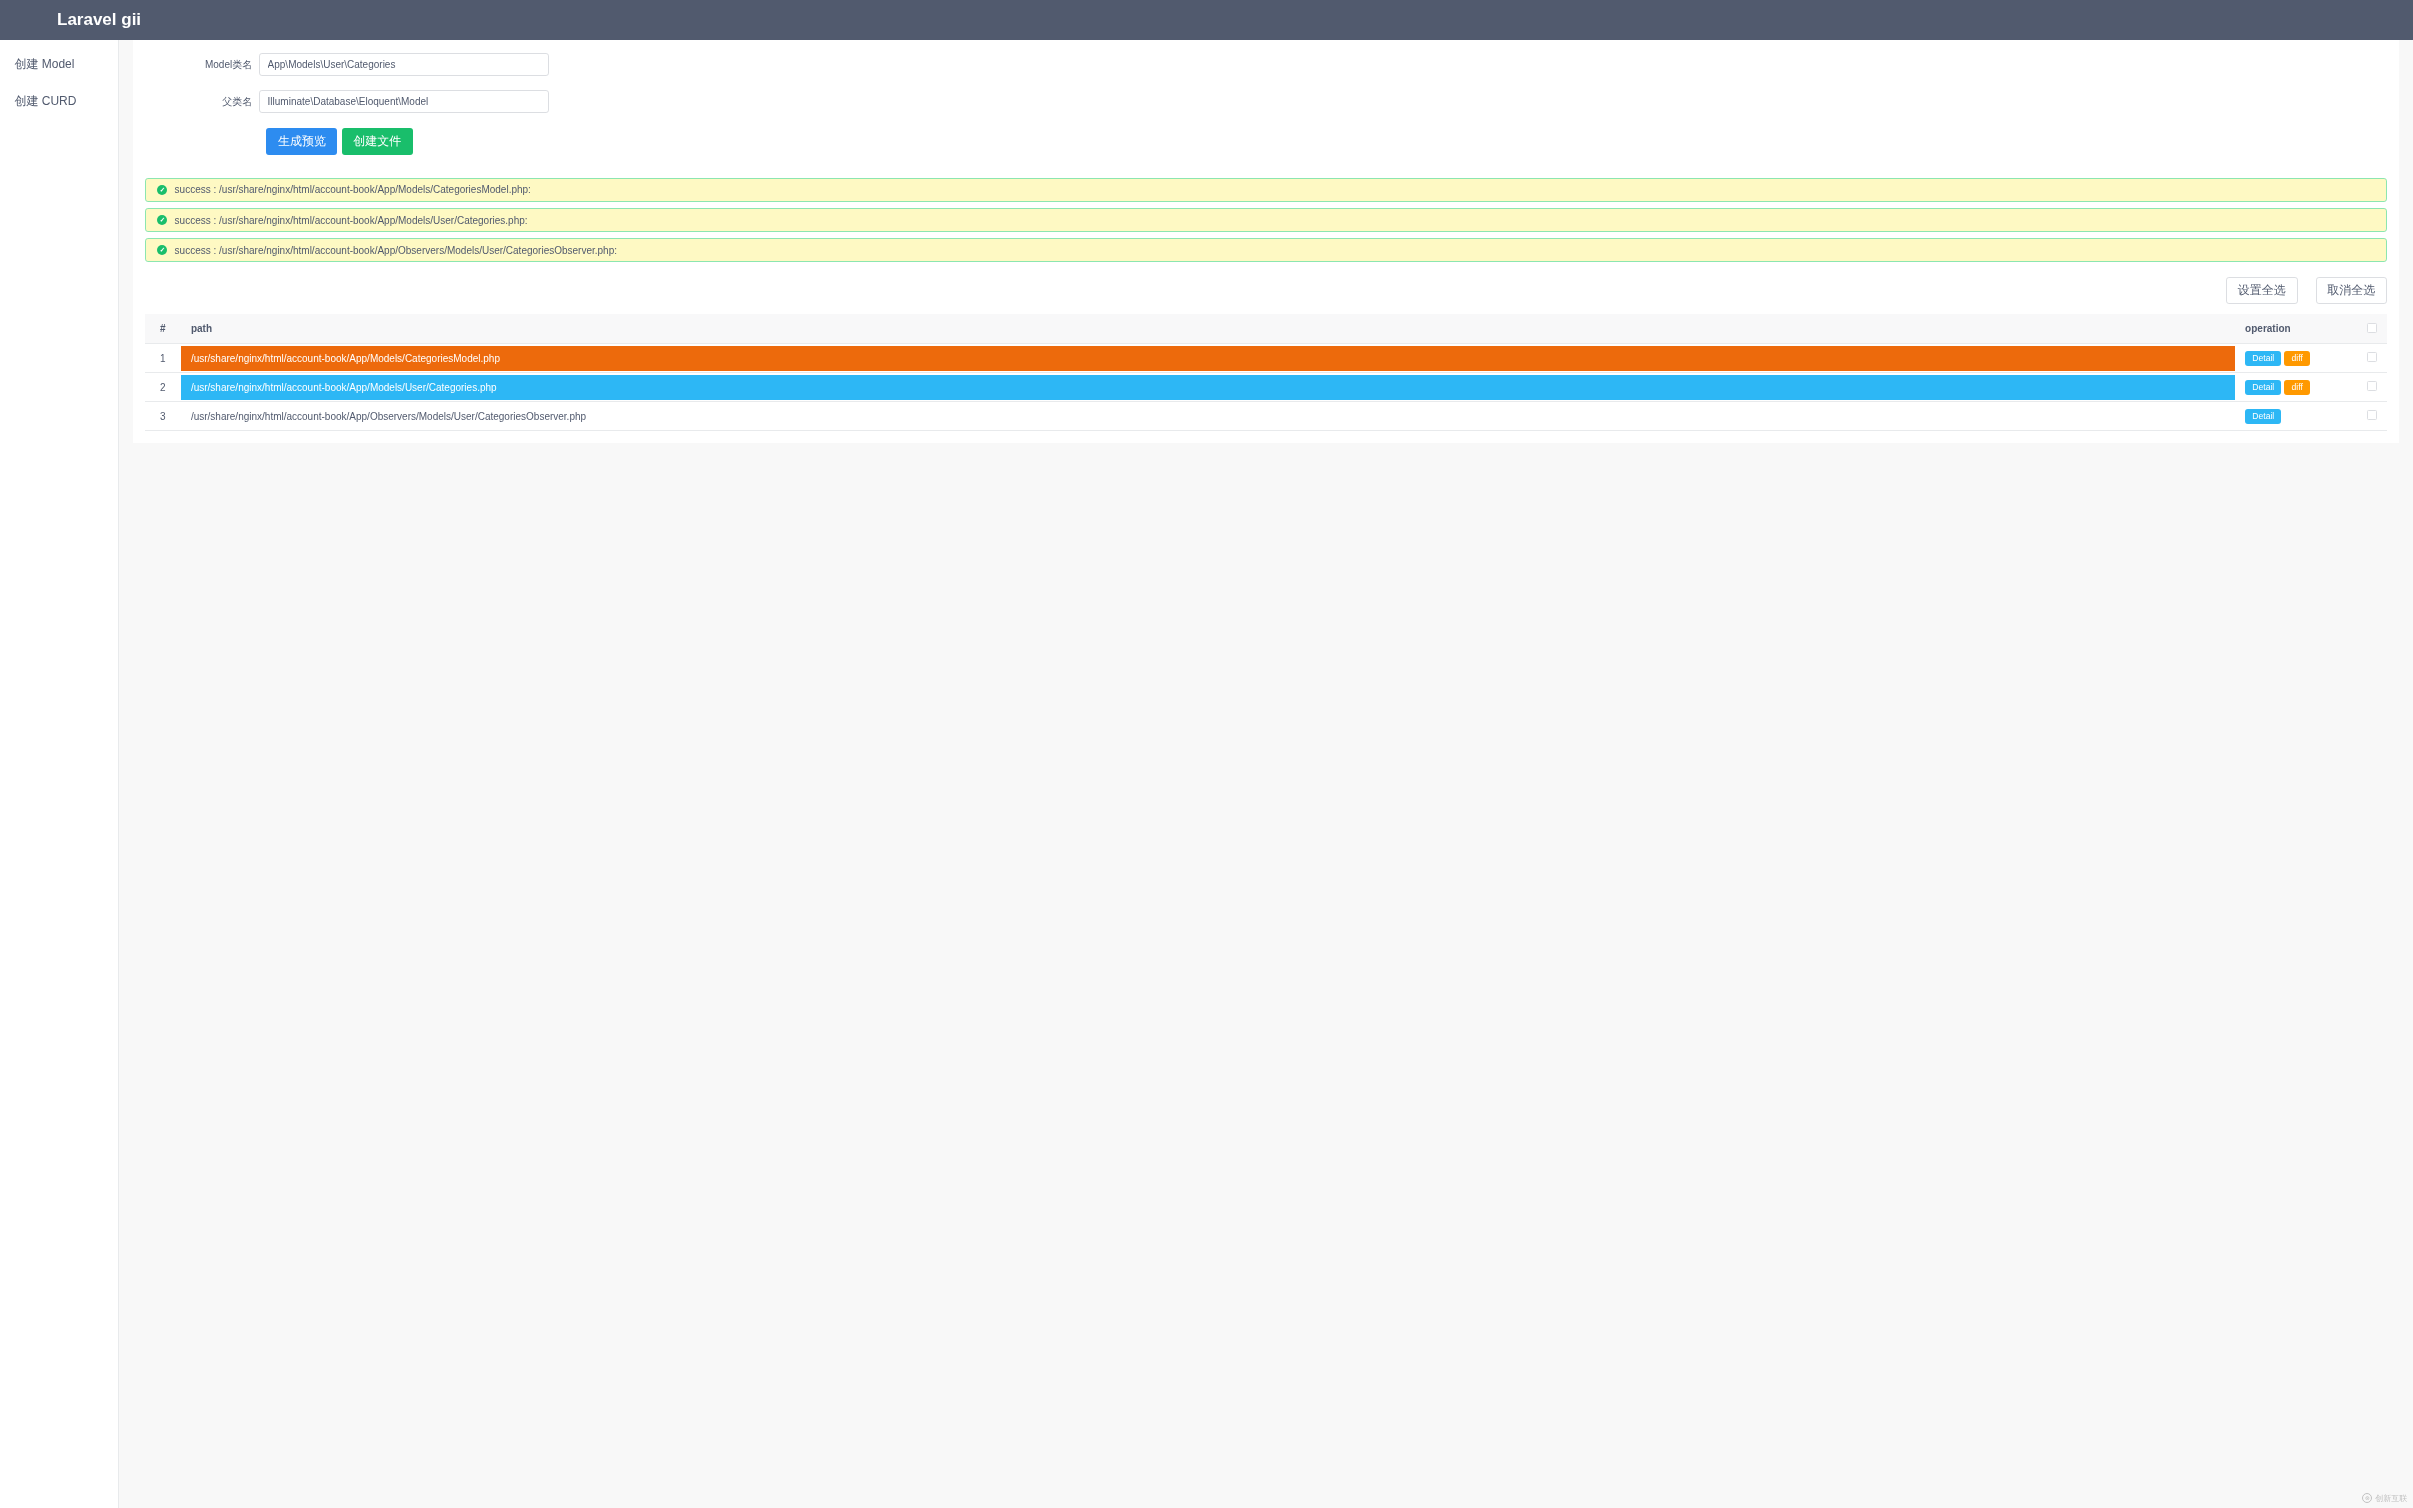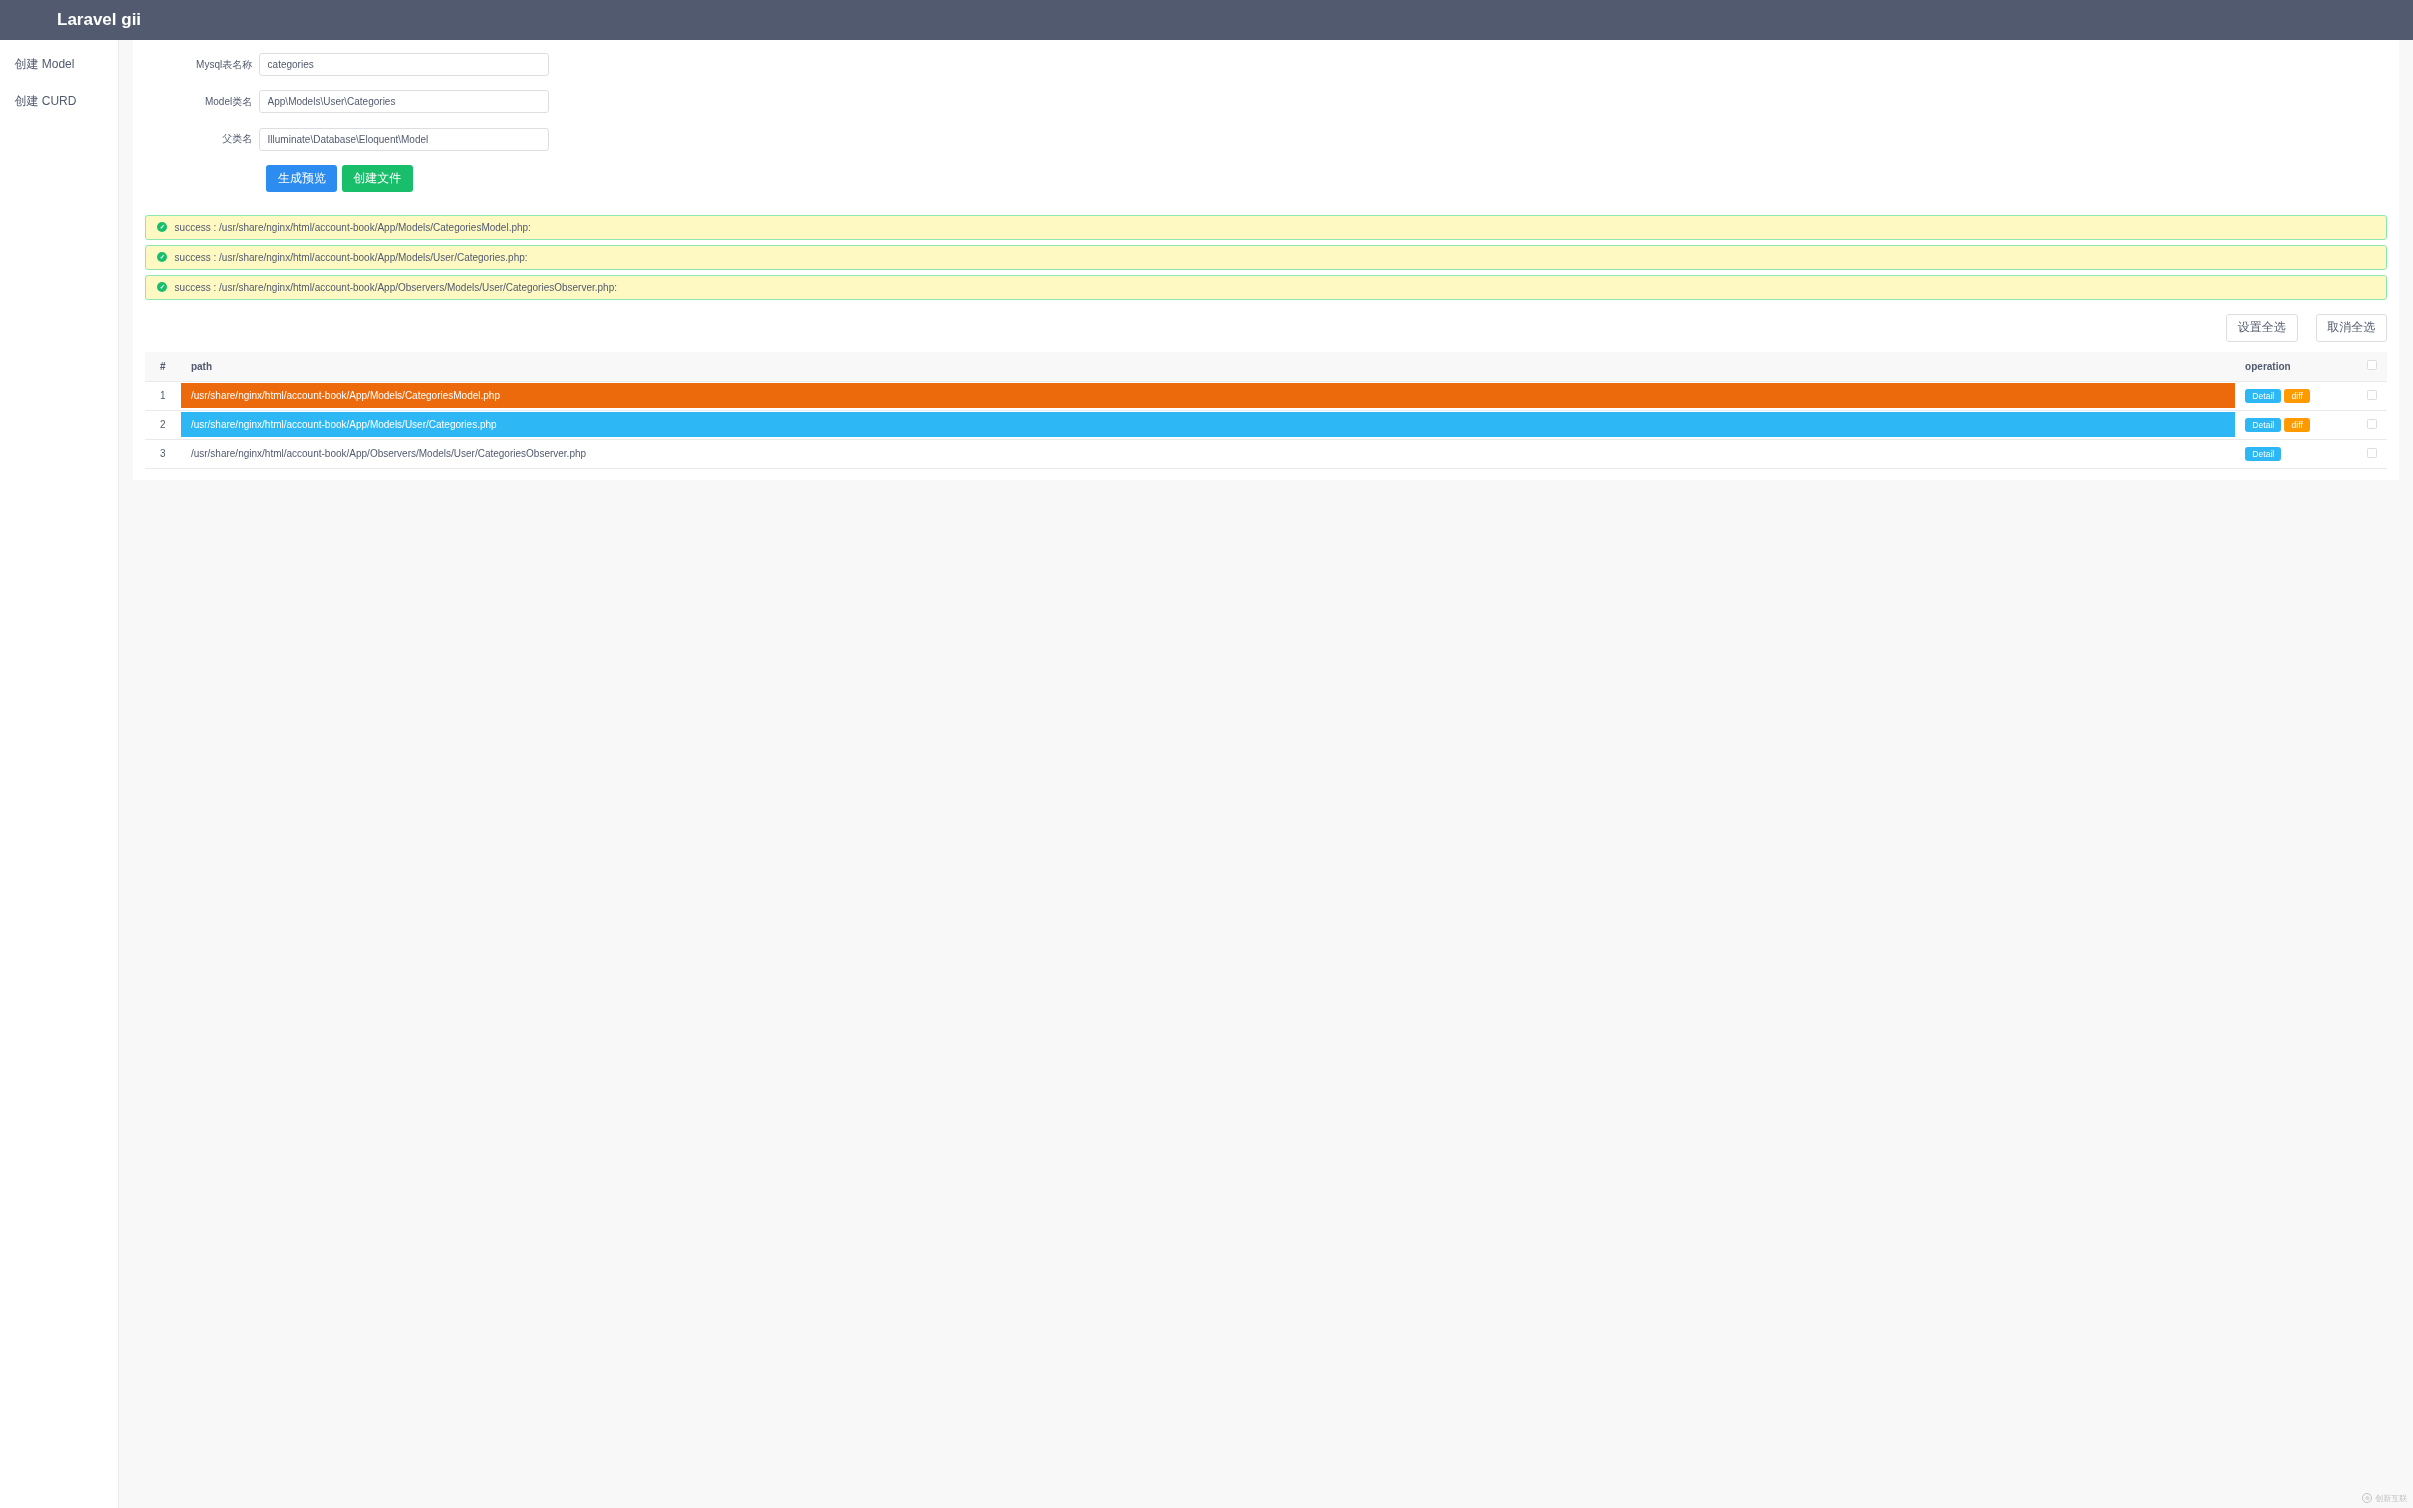--- a/index.html
+++ b/index.html
@@ -246,24 +246,20 @@
       <span>创建 Model</span>
     </div>
     <div class="sidebar-item">
       <span>创建 CURD</span>
     </div>
   </div>
 
   <div class="main">
     <div class="white-wrap">
       <div class="form-area">
-        <div class="form-row">
-          <label class="form-label">Mysql表名称</label>
-          <input class="form-input" type="text" value="categories" style="">
-        </div>
         <div class="form-row">
           <label class="form-label">Model类名</label>
           <input class="form-input" type="text" value="App\Models\User\Categories" style="">
         </div>
         <div class="form-row">
           <label class="form-label">父类名</label>
           <input class="form-input" type="text" value="Illuminate\Database\Eloquent\Model" style="">
         </div>
         <div class="button-row">
           <button class="btn btn-primary">生成预览</button>

